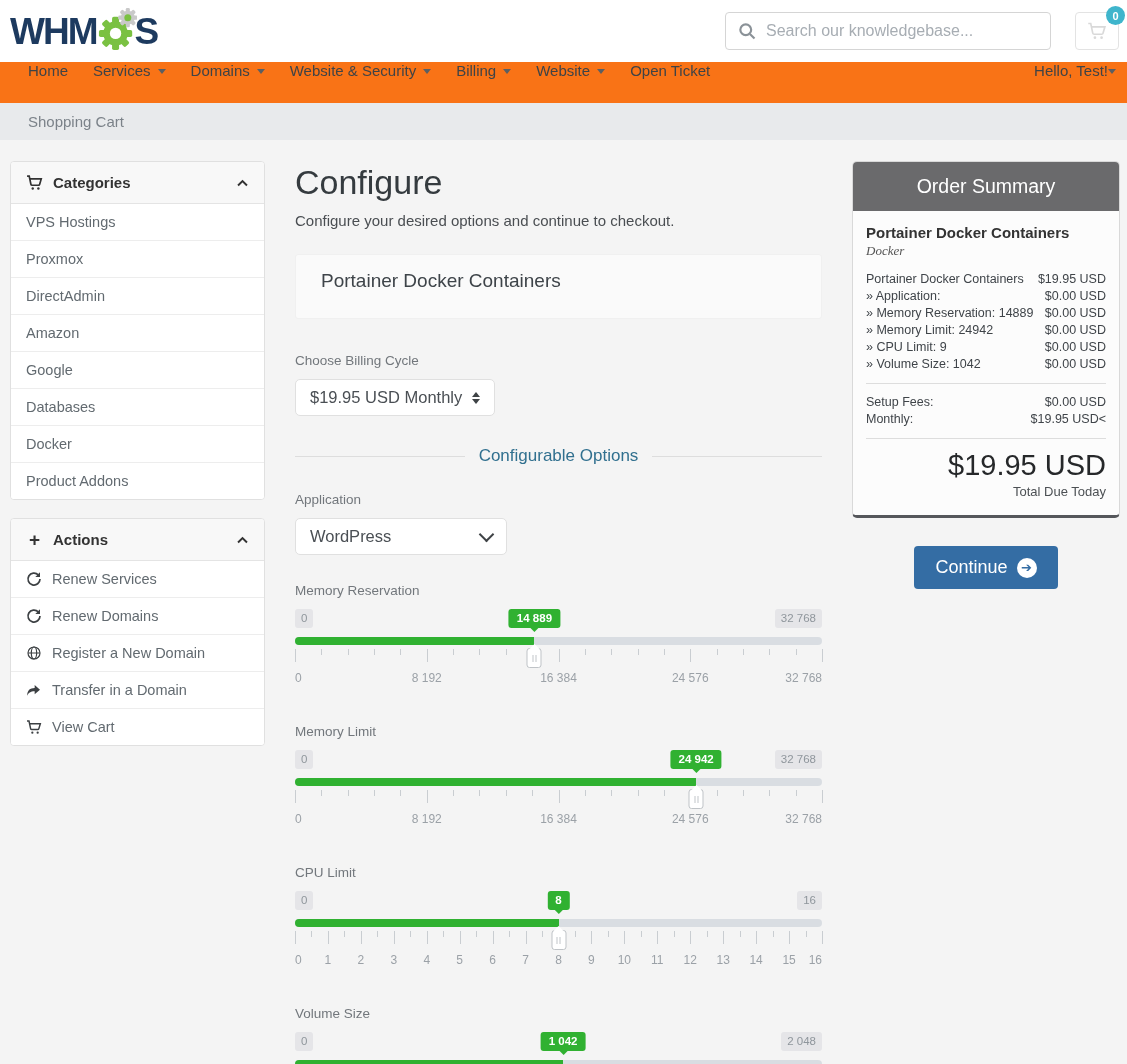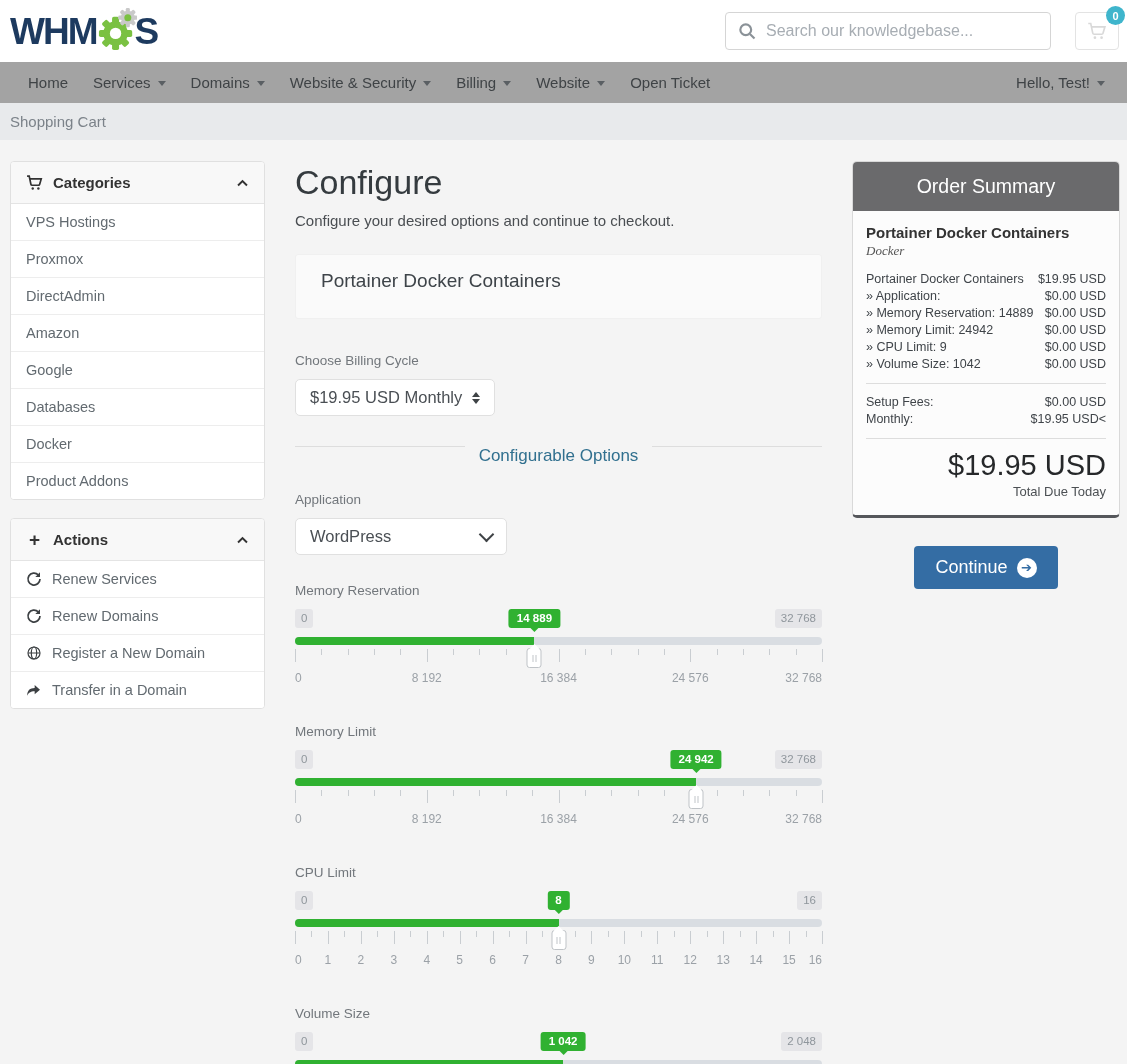--- a/index.html
+++ b/index.html
@@ -18,28 +18,28 @@
   .hdr-spacer{flex:1;}
   .search-box{position:relative; width:326px; height:38px; margin-right:24px;}
   .search-box .search-icon{position:absolute; left:12px; top:9px; width:20px; height:20px; color:#8b9298;}
   .search-box input{width:100%; height:38px; border:1px solid #d5d5d5; border-radius:4px; padding:0 10px 0 40px; font-size:16px; color:#555; font-family:inherit; background:#fff;}
   .search-box input::placeholder{color:#a7adb3;}
   .cart-btn{position:relative; width:44px; height:38px; background:#fff; border:1px solid #e3e3e3; border-radius:4px; display:flex; align-items:center; justify-content:center; cursor:pointer;}
   .cart-btn .cart-icon{width:20px; height:20px; color:#d9d9d9;}
   .cart-btn .badge{position:absolute; top:-7px; right:-7px; width:19px; height:19px; border-radius:50%; background:var(--badge-teal); color:#fff; font-size:11px; font-weight:700; display:flex; align-items:center; justify-content:center;}
 
   
-  .nav-bar{height:41px; background:#a3a3a3; display:flex; align-items:center; padding:0 22px 0 28px; font-size:15px; color:#3f4346;}
+  .nav-bar{height:41px; background:#f97316; display:flex; align-items:flex-start; padding:0 11px 0 28px; font-size:15px; color:#3f4346;}
   .nav-list{display:flex; list-style:none; gap:25px; align-items:center;}
   .nav-item{display:flex; align-items:center; gap:7px; cursor:pointer; white-space:nowrap;}
   .caret{width:0; height:0; border-left:4px solid transparent; border-right:4px solid transparent; border-top:5px solid #5a5f63; margin-top:2px;}
-  .nav-account{margin-left:auto; display:flex; align-items:center; gap:7px; cursor:pointer;}
-
-  
-  .breadcrumb-bar{height:37px; background:#e8eaec; display:flex; align-items:center; padding:0 10px; font-size:15px; color:#7b8289;}
+  .nav-account{margin-left:auto; display:flex; align-items:center; cursor:pointer;}
+
+  
+  .breadcrumb-bar{height:37px; background:#e8eaec; display:flex; align-items:center; padding:0 28px; font-size:15px; color:#7b8289;}
 
   
   .content{display:flex; gap:30px; padding:21px 8px 18px 10px;}
   .col-side{width:255px; flex:none;}
   .col-main{width:527px; flex:none;}
   .col-right{width:268px; flex:none;}
 
   
   .panel{background:#fff; border:1px solid #e0e0e0; border-radius:4px; overflow:hidden;}
   .panel + .panel{margin-top:18px;}
@@ -58,21 +58,21 @@
   .product-box{background:#fafafa; border:1px solid #f0f0f0; border-radius:3px; padding:15px 25px 26px; font-size:19px; color:#3e4periodo449; color:#3e4449; margin-bottom:34px;}
   .opt-label{font-size:13.5px; color:#72777c; margin-bottom:11px;}
   .select-ctl{background:#fff; border:1px solid #e0e0e0; border-radius:5px; height:37px; display:inline-flex; align-items:center; padding:0 14px; font-size:16.5px; color:#4a4f54; cursor:pointer; gap:10px;justify-content:center;}
   .select-ctl .updown{display:inline-flex; flex-direction:column; gap:2px;}
   .select-ctl .updown b{width:0;height:0;border-left:4px solid transparent;border-right:4px solid transparent;}
   .select-ctl .updown b.up{border-bottom:5px solid #3f4346;}
   .select-ctl .updown b.dn{border-top:5px solid #3f4346;}
   .select-ctl.wide{width:212px; justify-content:space-between;}
   .chevron-down{width:11px;height:11px; border-right:2px solid #3f4346; border-bottom:2px solid #3f4346; transform:rotate(45deg); margin-top:-4px;}
   .billing-row{margin-bottom:30px;}
-  .divider-title{display:flex; gap:14px; margin:0 0 26px; }
+  .divider-title{display:flex; align-items:center; gap:14px; margin:0 0 26px; }
   .divider-title .line{flex:1; height:1px; background:#ddd;}
   .divider-title .txt{font-size:17px; color:var(--accent-blue); cursor:pointer;}
   .app-row{margin-bottom:28px;}
 
   
   .slider-block{margin-bottom:36px;}
   .irs{position:relative;}
   .irs-pills{position:relative; height:21px; margin-bottom:7px;}
   .irs-minmax{position:absolute; top:0; background:#e5e5e8; color:#8f969c; font-size:11.5px; padding:2px 6px; border-radius:3px; line-height:1.3;}
   .irs-min{left:0;} .irs-max{right:0;}
@@ -283,20 +283,30 @@
               </span>
               <span>Register a New Domain</span>
             </li>
             <li>
               <span class="act-icon">
                 <svg viewBox="0 0 24 24">
                   <path d="M13 4.5l8 7-8 7v-4.6C6.5 13.9 3.8 16.4 1.8 20.5 1.8 12.5 6 9.4 13 9.1z" fill="currentColor"></path>
                 </svg>
               </span>
               <span>Transfer in a Domain</span>
+            </li>
+            <li>
+              <span class="act-icon">
+                <svg viewBox="0 0 24 24" fill="none" stroke="currentColor" stroke-width="2.2">
+                  <path d="M1.5 3h3l2.4 11.5a1.8 1.8 0 0 0 1.8 1.4h8.8a1.8 1.8 0 0 0 1.8-1.4L21.5 7H6"></path>
+                  <circle cx="9.5" cy="20.5" r="1.7" fill="currentColor" stroke="none"></circle>
+                  <circle cx="17.5" cy="20.5" r="1.7" fill="currentColor" stroke="none"></circle>
+                </svg>
+              </span>
+              <span>View Cart</span>
             </li>
           </ul>
       </div>
     </div>
 
     <div class="col-main">
       <h1 class="page-title">Configure</h1>
       <p class="page-subtitle">Configure your desired options and continue to checkout.</p>
 
       <div class="product-box">

